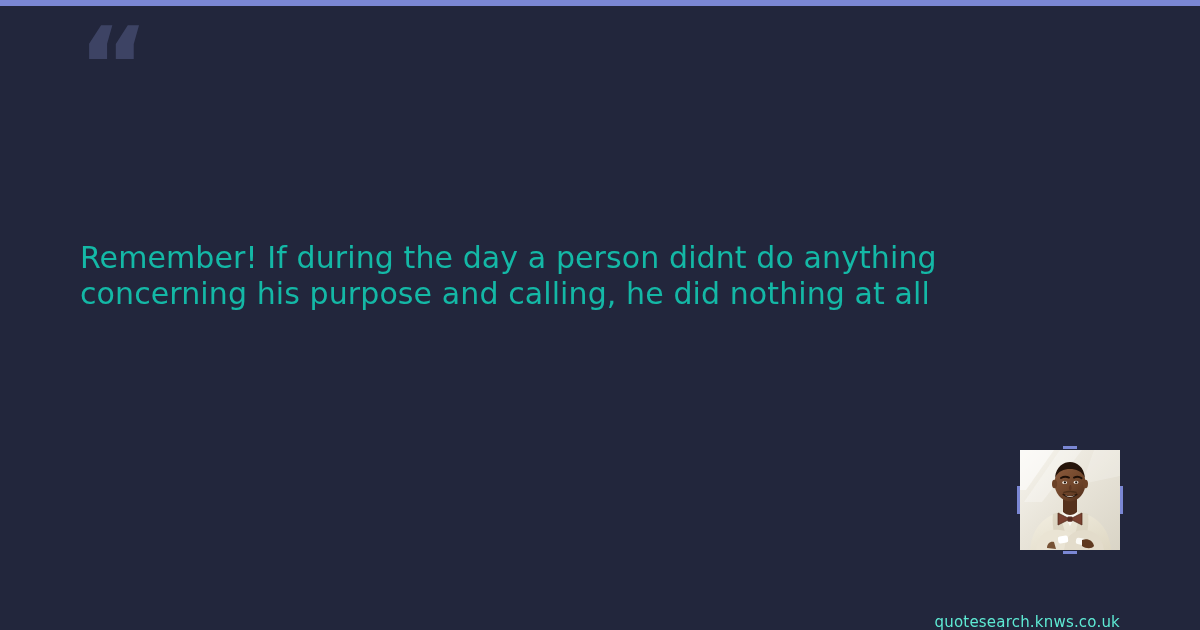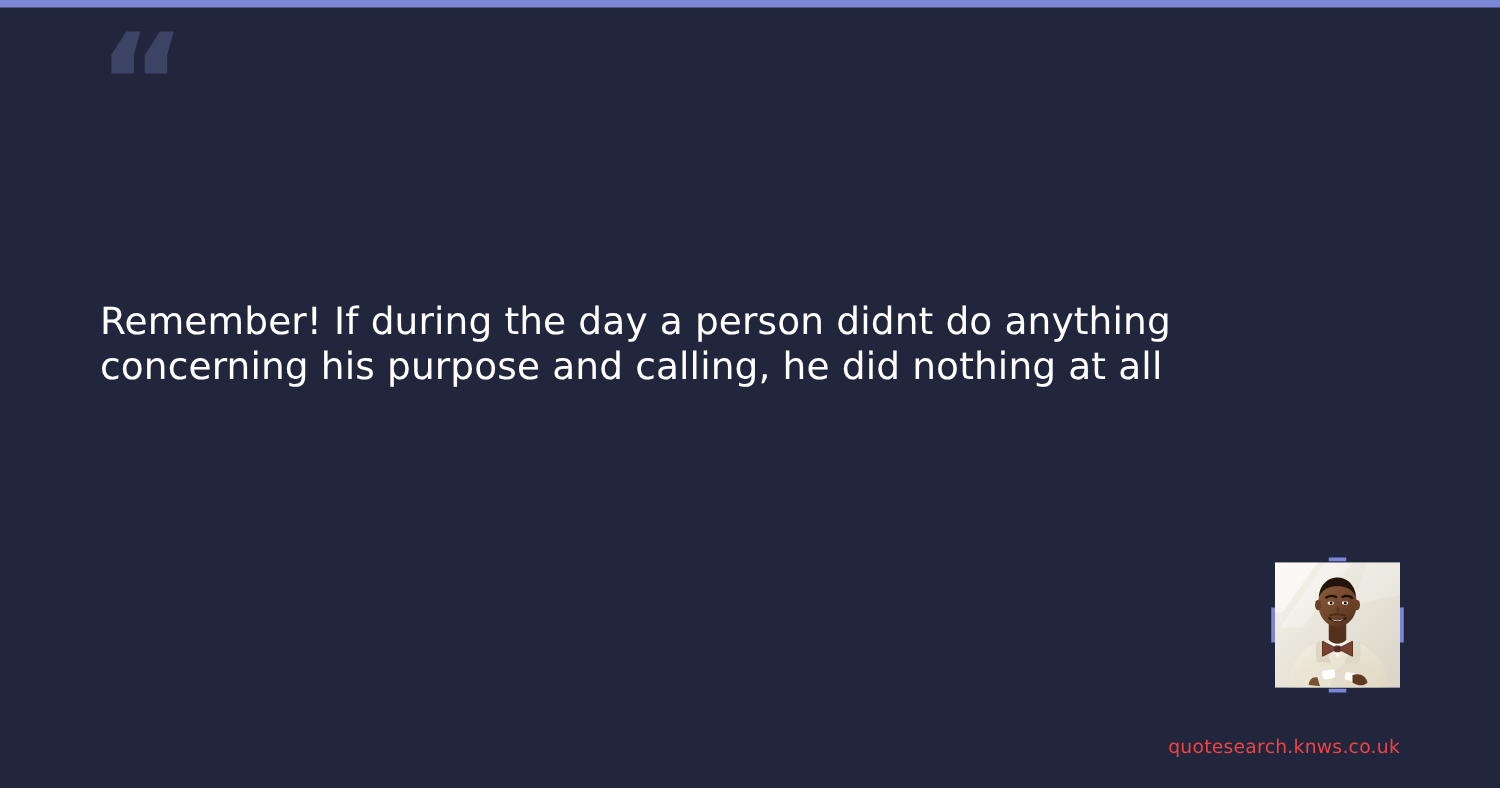--- a/index.html
+++ b/index.html
@@ -54,21 +54,21 @@
     left: 80px;
     top: 240px;
     width: 960px;
   }
 
   .quote-text {
     margin: 0;
     font-size: 30px;
     line-height: 36px;
     font-weight: 400;
-    color: #ffffff;
+    color: #14b8a6;
     letter-spacing: 0.1px;
   }
 
   .attribution {
     margin: 0;
     padding-top: 28px;
     font-size: 21px;
     line-height: 26px;
     font-weight: 700;
     color: #7b85c8;
@@ -113,24 +113,24 @@
   }
   .tick-top    { left: 43px;  top: -4px;  width: 14px; height: 3px; }
   .tick-bottom { left: 43px;  top: 101px; width: 14px; height: 3px; }
   .tick-left   { left: -3px;  top: 36px;  width: 3px;  height: 28px; }
   .tick-right  { left: 100px; top: 36px;  width: 3px;  height: 28px; }
 
   
   .watermark {
     position: absolute;
     right: 80px;
-    top: 588px;
+    top: 613px;
     font-size: 15px;
     line-height: 18px;
-    color: #ef4444;
+    color: #5eead4;
     letter-spacing: 0.2px;
     white-space: nowrap;
   }
 </style>
 </head>
 <body>
 
 <div class="card">
 
   <div class="top-bar"></div>

